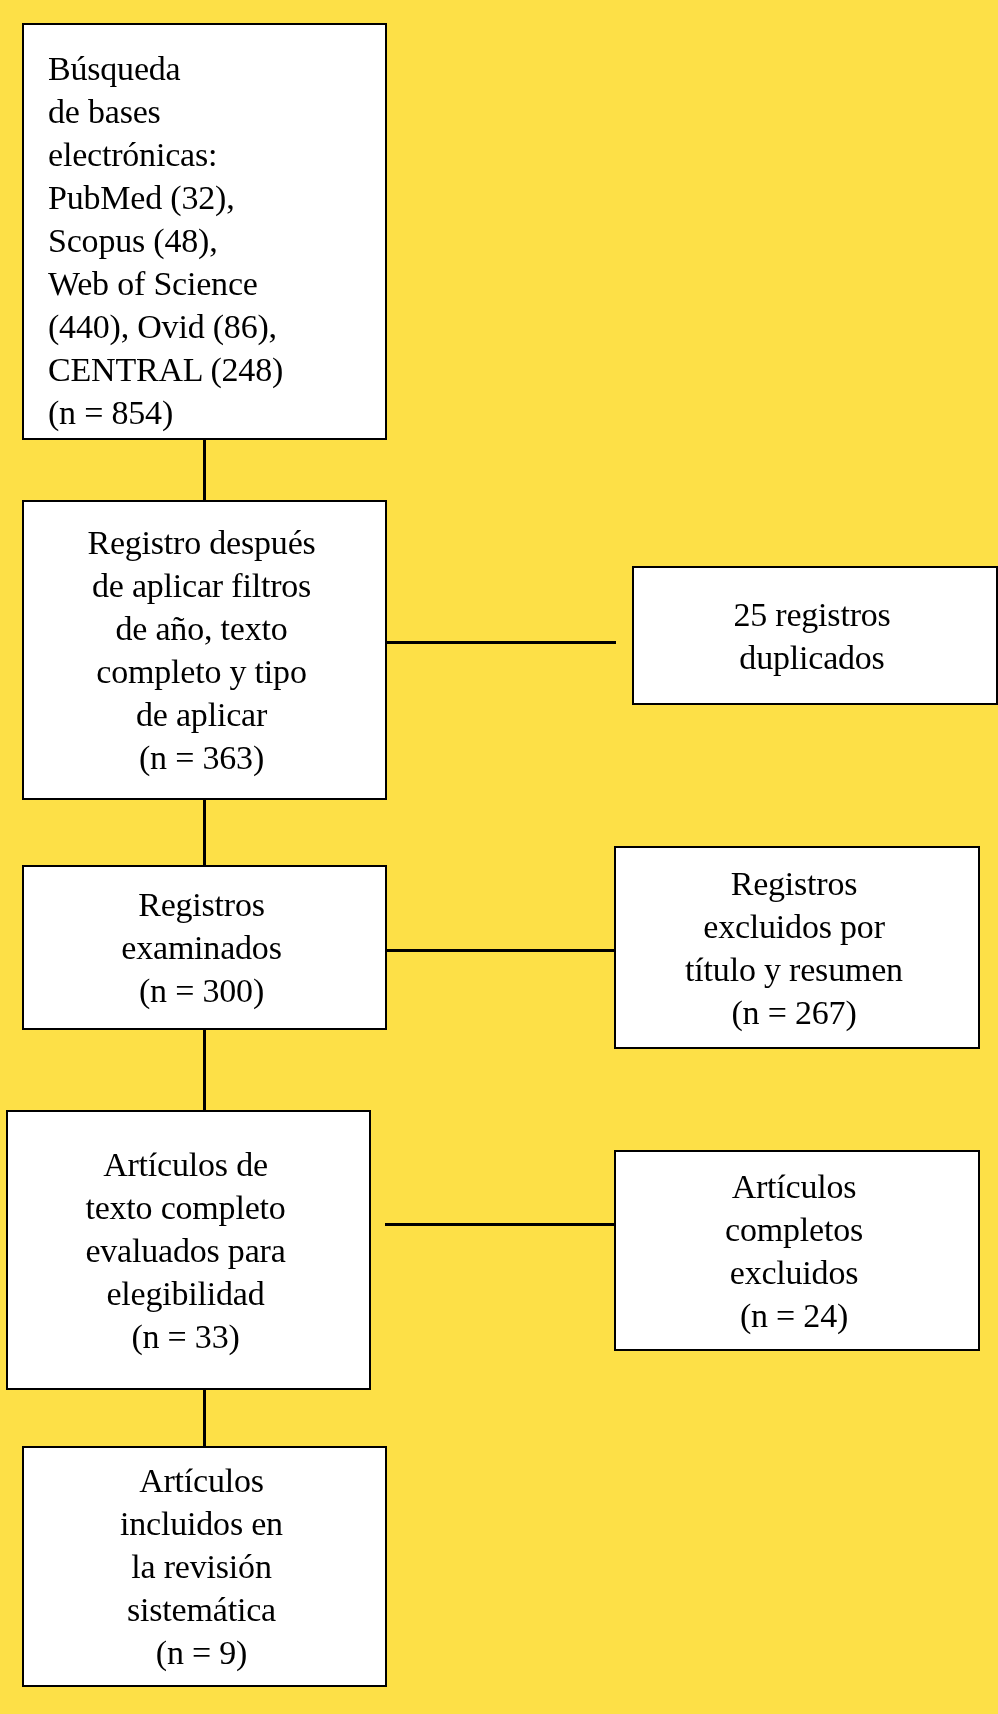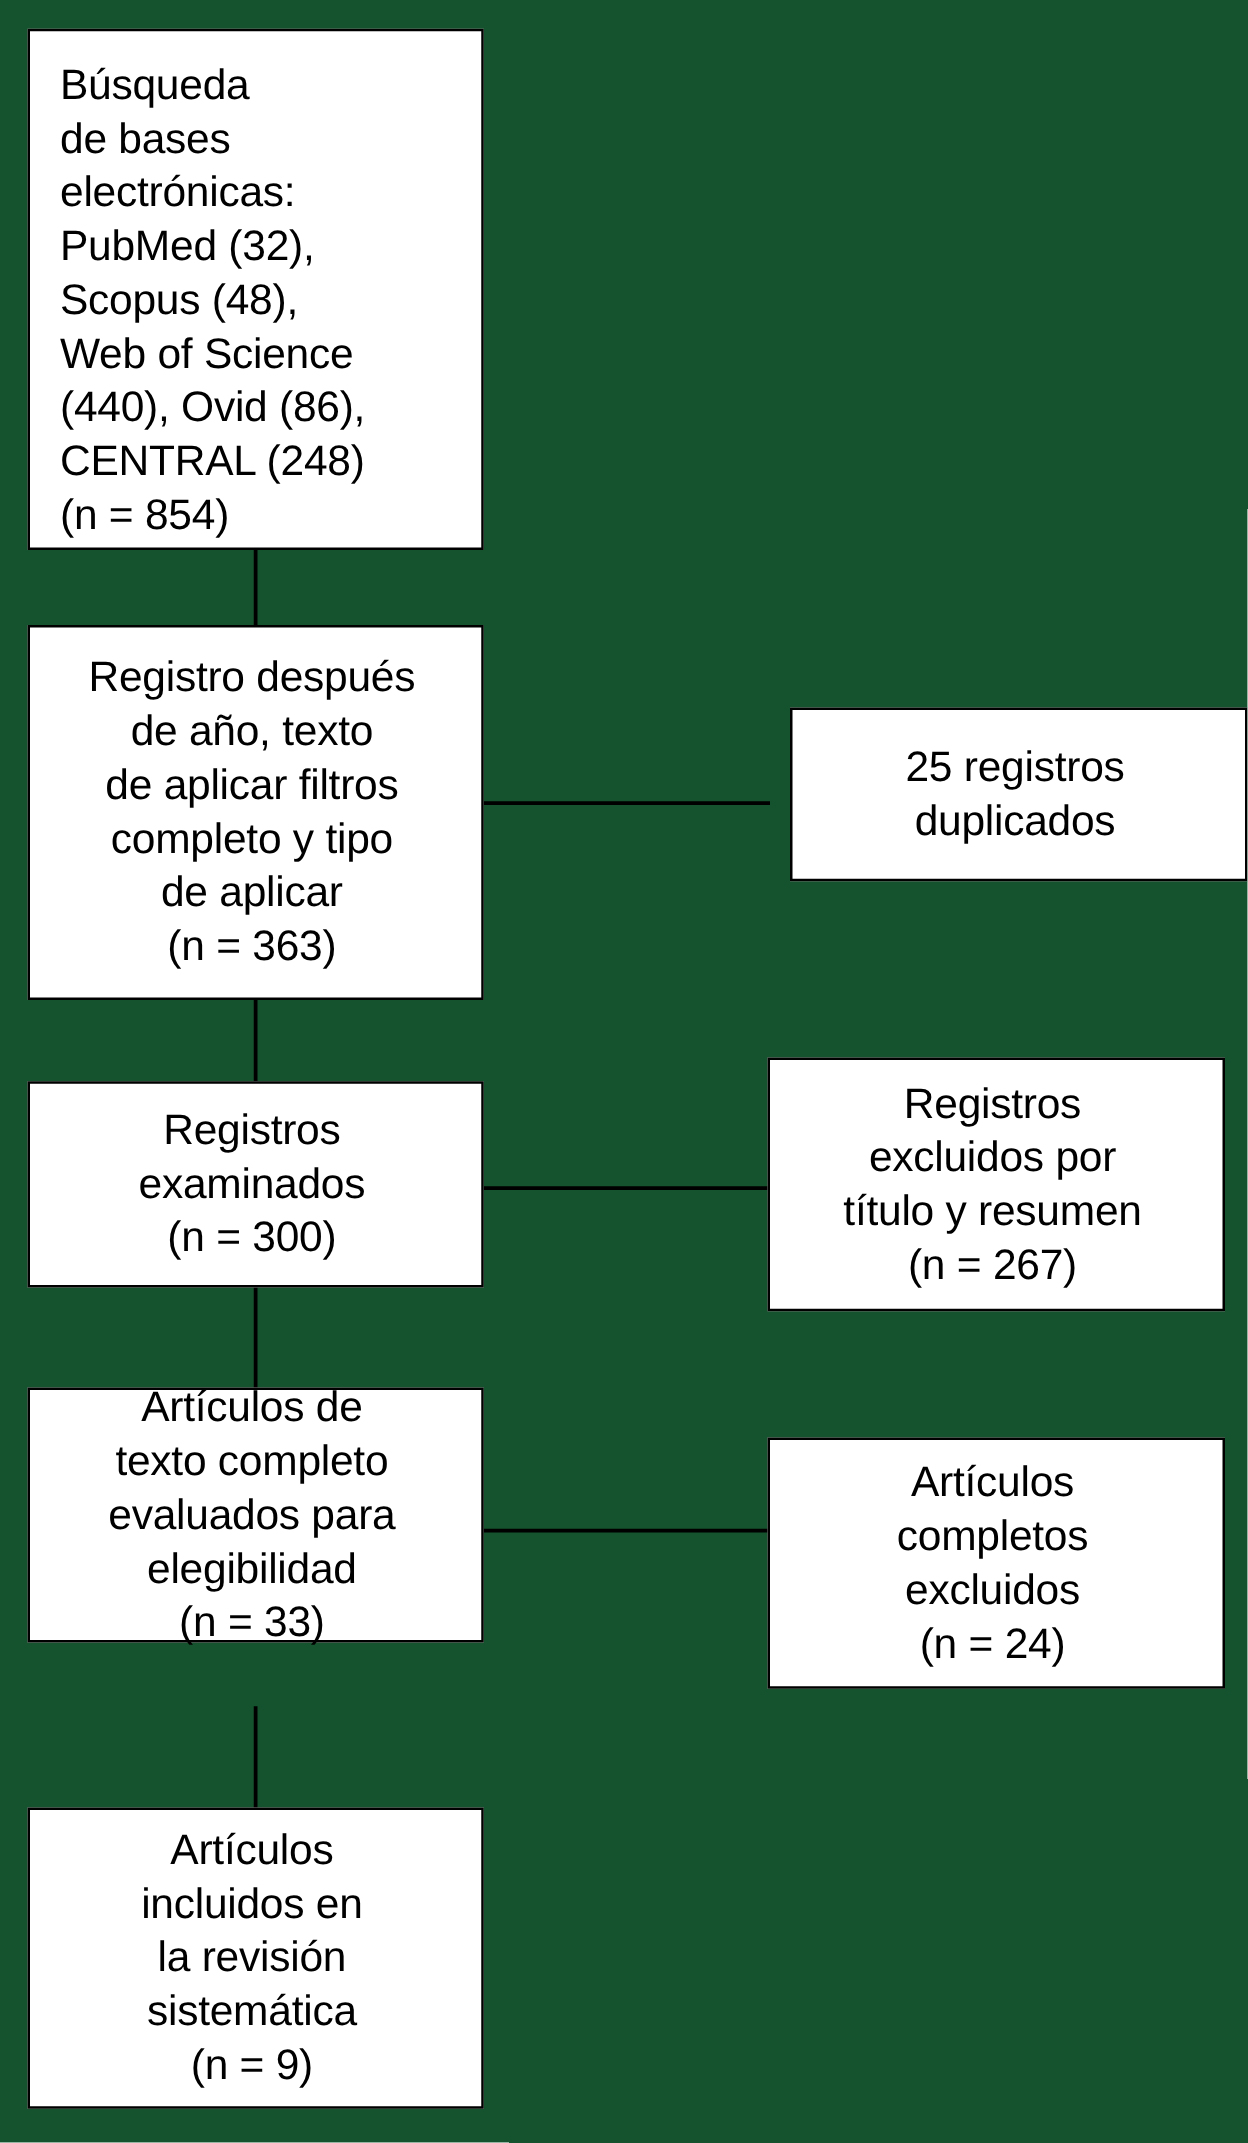--- a/index.html
+++ b/index.html
@@ -4,22 +4,22 @@
 <style>
   html, body {
     margin: 0;
     padding: 0;
     background: #ffffff;
   }
   #canvas {
     position: relative;
     width: 998px;
     height: 1714px;
-    background: #14532d;
-    font-family: Liberation Sans, sans-serif;
+    background: #fde047;
+    font-family: Liberation Serif, serif;
     overflow: hidden;
   }
   .node {
     position: absolute;
     box-sizing: border-box;
     border: 2px solid #000000;
     background: #ffffff;
     display: flex;
     flex-direction: column;
     justify-content: center;
@@ -44,21 +44,21 @@
     align-items: center;
     text-align: center;
     padding-left: 10px;
     padding-right: 16px;
   }
 
   
   #box-search      { left: 22px; top: 23px;   width: 365px; height: 417px; }
   #box-filtered    { left: 22px; top: 500px;  width: 365px; height: 300px; }
   #box-screened    { left: 22px; top: 865px;  width: 365px; height: 165px; }
-  #box-eligibility { left: 22px; top: 1110px; width: 365px; height: 204px; }
+  #box-eligibility { left: 6px; top: 1110px; width: 365px; height: 280px; }
   #box-included    { left: 22px; top: 1446px; width: 365px; height: 241px; }
 
   
   #box-duplicates      { left: 632px; top: 566px;  width: 366px; height: 139px; }
   #box-excluded-title  { left: 614px; top: 846px;  width: 366px; height: 203px; }
   #box-excluded-full   { left: 614px; top: 1150px; width: 366px; height: 201px; }
 
   
   .conn {
     position: absolute;
@@ -89,22 +89,22 @@
     <span class="line">PubMed (32),</span>
     <span class="line">Scopus (48),</span>
     <span class="line">Web of Science</span>
     <span class="line">(440), Ovid (86),</span>
     <span class="line">CENTRAL (248)</span>
     <span class="line">(n = 854)</span>
   </div>
 
   <div class="node align-center" id="box-filtered">
     <span class="line">Registro después</span>
+    <span class="line">de aplicar filtros</span>
     <span class="line">de año, texto</span>
-    <span class="line">de aplicar filtros</span>
     <span class="line">completo y tipo</span>
     <span class="line">de aplicar</span>
     <span class="line">(n = 363)</span>
   </div>
 
   <div class="node align-center" id="box-screened">
     <span class="line">Registros</span>
     <span class="line">examinados</span>
     <span class="line">(n = 300)</span>
   </div>

